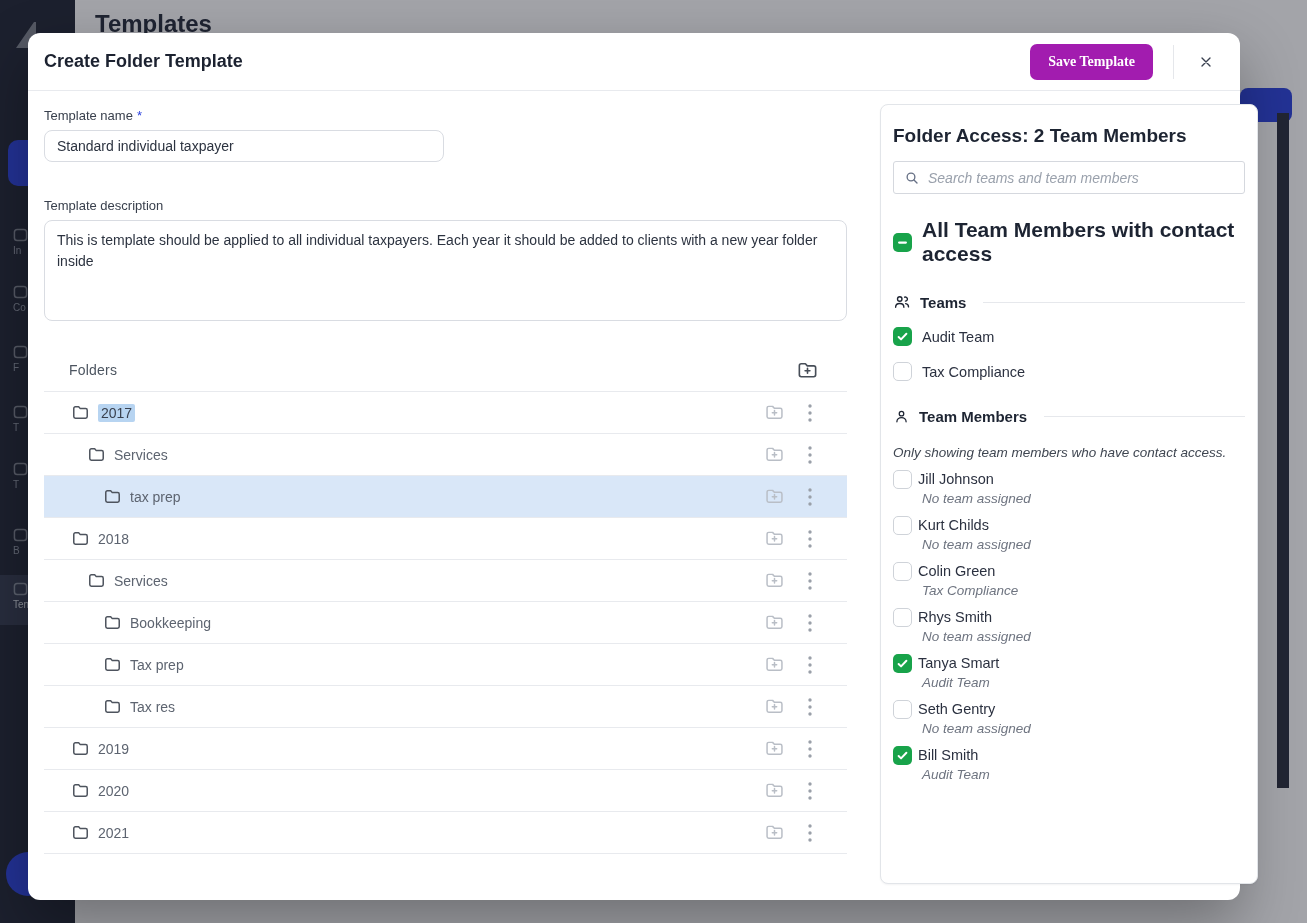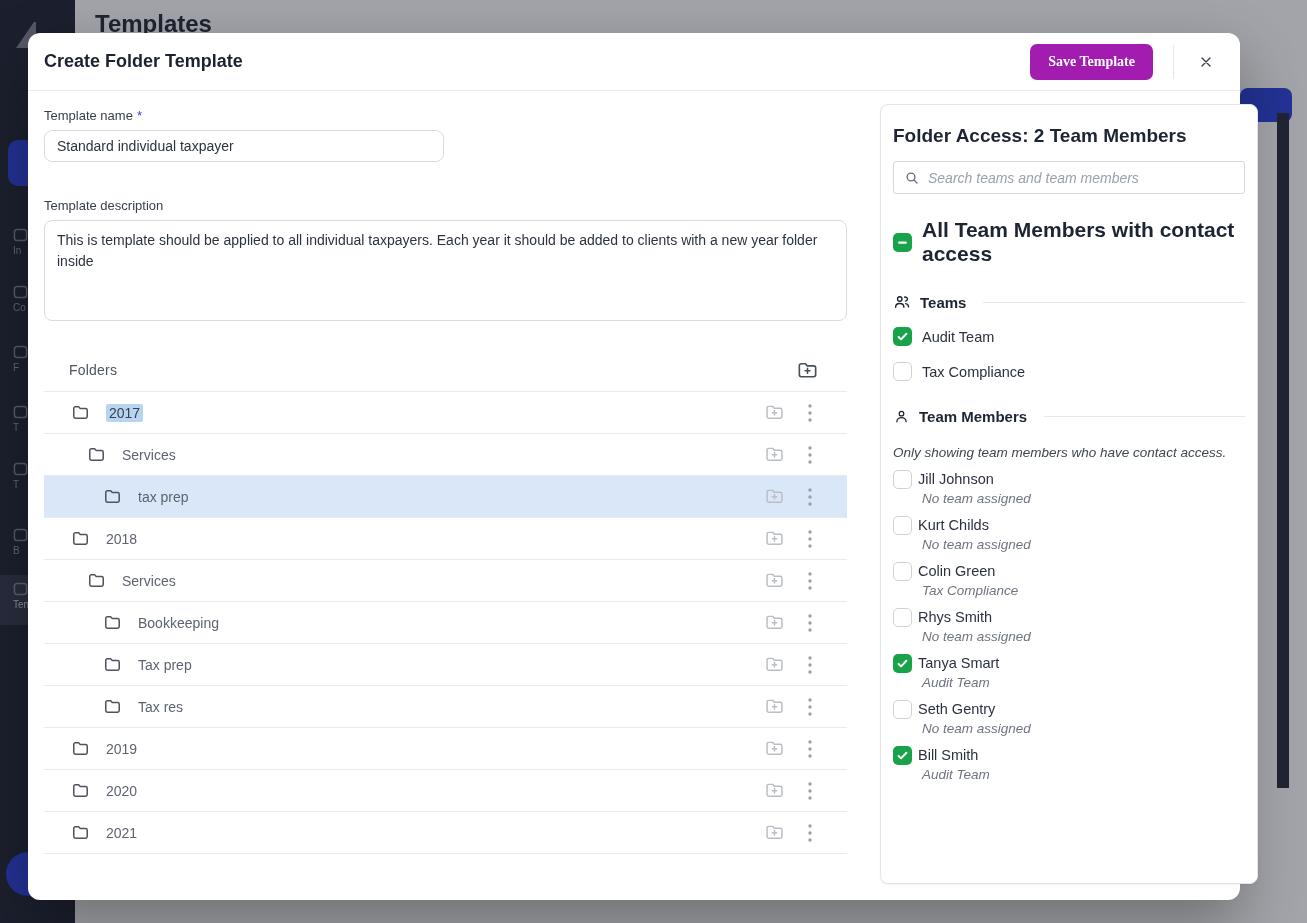--- a/index.html
+++ b/index.html
@@ -90,21 +90,21 @@
   .folders-list { border-top:1px solid #e8eaee; }
   .folder-row {
     display:flex; align-items:center; height:42px; border-bottom:1px solid #e8eaee;
     padding-right:34px; cursor:pointer;
   }
   .folder-row.lvl0 { padding-left:27px; }
   .folder-row.lvl1 { padding-left:43px; }
   .folder-row.lvl2 { padding-left:59px; }
   .folder-row.highlight { background:#d9e7f8; }
   .folder-icon { color:#4e545e; display:flex; }
-  .folder-name { margin-left:16px; font-size:14px; color:#5d6470; }
+  .folder-name { margin-left:8px; font-size:14px; color:#5d6470; }
   .folder-name.text-selected { background:#b7d4f1; color:#39414f; padding:1px 3px; border-radius:2px; }
   .row-add { color:#b9bec6; }
   .row-kebab { color:#9aa0a9; margin-left:22px; }
   
   .access-panel {
     position:absolute; left:852px; top:13px; width:378px; height:780px;
     background:#fff; border:1px solid #e2e5e9; border-radius:8px;
     padding:0 12px; box-shadow:0 1px 2px rgba(16,24,40,.05);
   }
   .panel-title { margin-top:20px; font-size:19px; font-weight:600; color:#1d2432; }

